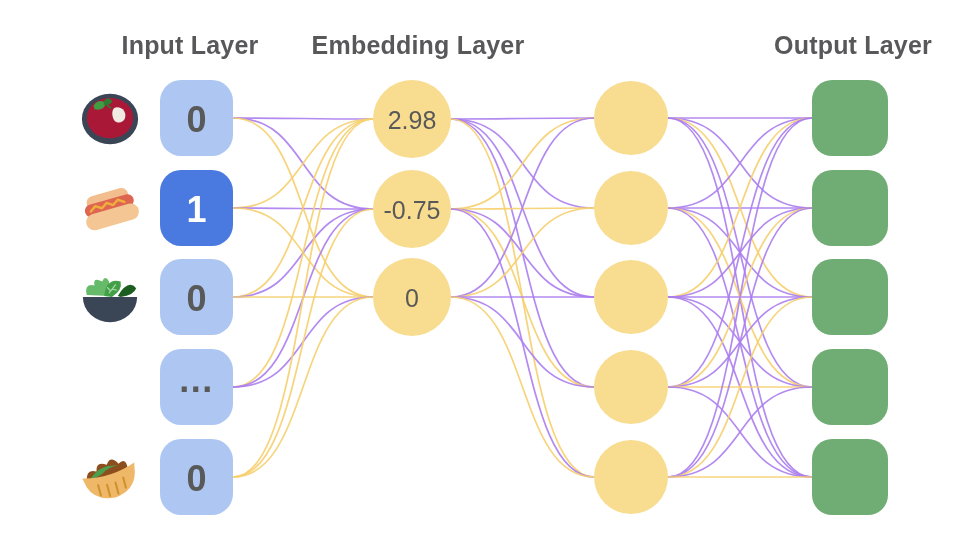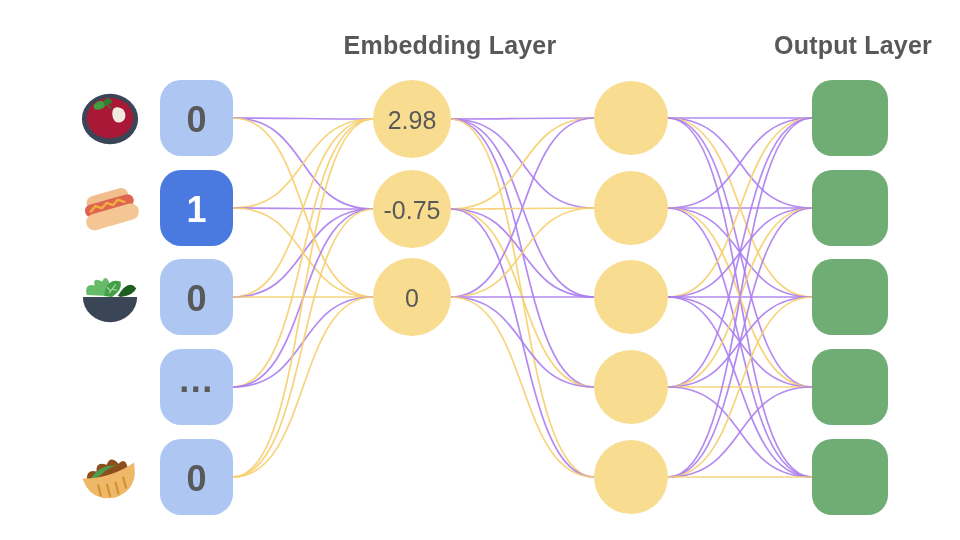--- a/index.html
+++ b/index.html
@@ -1,30 +1,31 @@
 <!DOCTYPE html>
 <html><head>
 <meta charset="utf-8">
 <style>
   html,body{margin:0;padding:0;background:#ffffff;}
   .stage{position:relative;width:960px;height:540px;background:#ffffff;overflow:hidden;
          font-family:"Liberation Sans",sans-serif;}
   .layer-title{position:absolute;top:31px;width:220px;text-align:center;
                font-size:25px;font-weight:bold;color:#58585A;letter-spacing:.2px;}
   #title-input{left:80px;}
-  #title-embedding{left:340px;text-align:center;}
+  #title-embedding{left:308px;text-align:center;}
   #title-output{left:743px;}
   svg text{font-family:"Liberation Sans",sans-serif;}
   #network{position:absolute;left:0;top:0;}
 </style>
 </head>
 <body>
 
 <div class="stage">
 
+  <div class="layer-title" id="title-input">Input Layer</div>
   <div class="layer-title" id="title-embedding">Embedding Layer</div>
   <div class="layer-title" id="title-output">Output Layer</div>
 
   <svg id="network" width="960" height="540" viewBox="0 0 960 540">
     <defs>
       <symbol id="sym-borscht-bowl" viewBox="0 0 64 64">
         <ellipse cx="32" cy="33" rx="29" ry="26" fill="#3A4556"></ellipse>
         <ellipse cx="32" cy="32" rx="24" ry="21" fill="#AA1838"></ellipse>
         <path d="M39 21 C46 21 49 27 47.5 32 C46 37 39.5 38 36.5 34.5 C33.5 31 33 21 39 21 Z" fill="#F0EAE2"></path>
         <path d="M15 19 Q21 11 28 17 Q25 25 16 23 Z" fill="#3F9E42"></path>

